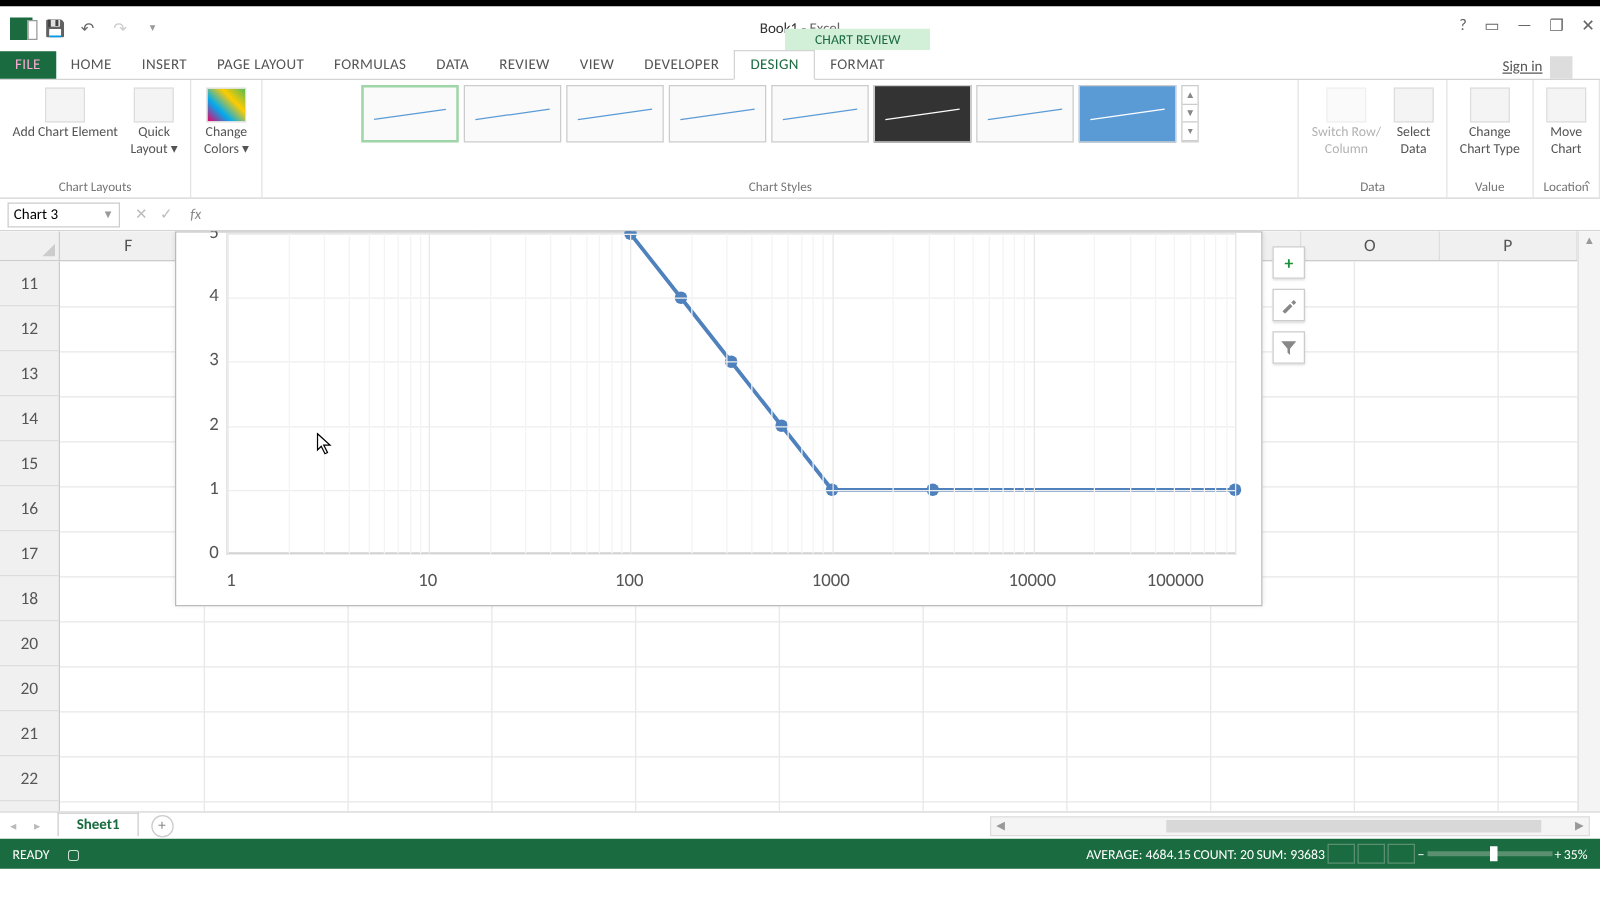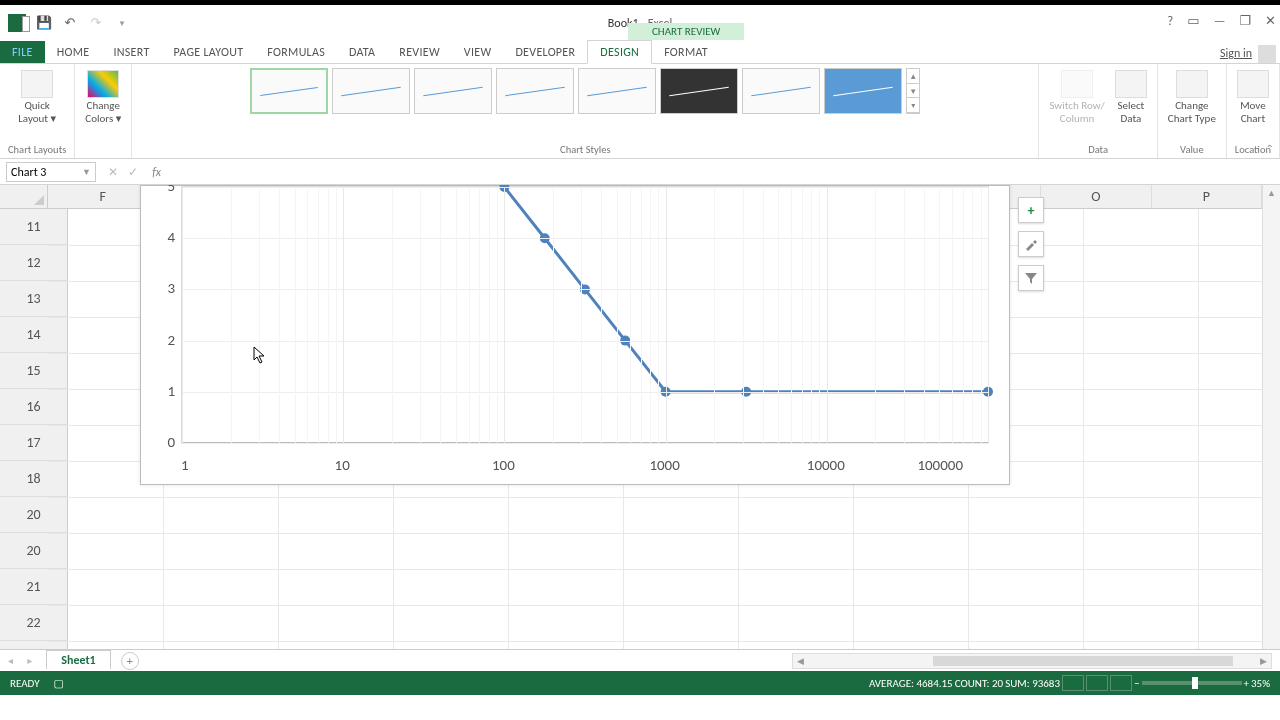--- a/index.html
+++ b/index.html
@@ -13,23 +13,23 @@
 .excel-ico::after { content: ''; position: absolute; right: -4px; top: 2px; width: 6px; height: 14px; background: #fff; border: 1px solid #999; }
 .title-center { position: absolute; left: 50%; transform: translateX(-50%); color: #666; }
 .title-center .bookname { color: #333; }
 .charttools { position: absolute; left: 628px; text-align: center; color: #1c6b40; font-size: 11px; background: #d2efd8; padding: 2px 24px; top: 18px; }
 .win-btns { position: absolute; right: 4px; top: 8px; display: flex; gap: 14px; color: #666; }
 .win-btns span { font-size: 13px; cursor: default; }
 
 
 .tabs { height: 24px; display: flex; align-items: flex-end; font-size: 12.5px; border-bottom: 1px solid #d4d4d4; }
 .tab { padding: 4px 12px; color: #555; text-transform: uppercase; letter-spacing: .3px; font-size: 12px; }
-.tab.file { background: #1a6b3f; color: #7dd3fc; }
+.tab.file { background: #1a6b3f; color: #f9a8d4; }
 .tab.active { background: #fff; color: #1a6b3f; border: 1px solid #d4d4d4; border-bottom: 1px solid #fff; margin-bottom: -1px; }
-.sign-in { margin-left: auto; padding-right: 4px; color: #555; font-size: 12px; text-decoration: underline; }
+.sign-in { margin-left: auto; padding-right: 22px; color: #555; font-size: 12px; text-decoration: underline; }
 .avatar { width: 18px; height: 18px; background: #ddd; display: inline-block; vertical-align: middle; margin-left: 6px; }
 
 
 .ribbon { height: 95px; background: #fff; border-bottom: 1px solid #d4d4d4; display: flex; font-size: 11px; color: #555; }
 .ribgroup { display: flex; flex-direction: column; align-items: center; justify-content: space-between; padding: 4px 8px 2px; border-right: 1px solid #e4e4e4; }
 .ribgroup-inner { display: flex; gap: 6px; align-items: flex-start; }
 .ribbtn { display: flex; flex-direction: column; align-items: center; gap: 2px; padding: 2px; text-align: center; line-height: 1.15; }
 .ribbtn-icon { width: 32px; height: 28px; background: #f4f4f4; border: 1px solid #ddd; }
 .ribgroup-label { font-size: 10.5px; color: #777; margin-top: auto; }
 .styles-strip { display: flex; gap: 4px; }
@@ -49,21 +49,21 @@
 .namebox .dd { color: #999; font-size: 9px; }
 .fbar-sep { width: 4px; }
 .fx-btns { display: flex; gap: 10px; padding: 0 8px; color: #bbb; font-size: 12px; }
 .fx-label { font-style: italic; color: #888; padding: 0 6px; }
 .formula-input { flex: 1; height: 20px; border: none; }
 
 
 .grid-area { position: relative; height: 464px; overflow: hidden; background: #fff; }
 .col-headers { position: absolute; left: 48px; top: 0; right: 18px; height: 24px; display: flex; background: #f0f0f0; border-bottom: 1px solid #ccc; }
 .col-h { width: 115px; text-align: center; font-size: 14px; color: #555; border-right: 1px solid #ddd; line-height: 24px; }
-.rowhdr-col { position: absolute; left: 0; top: 24px; width: 68px; bottom: 0; background: #f0f0f0; border-right: 1px solid #ccc; }
+.rowhdr-col { position: absolute; left: 0; top: 24px; width: 48px; bottom: 0; background: #f0f0f0; border-right: 1px solid #ccc; }
 .row-h { height: 36px; text-align: center; font-size: 14px; color: #555; border-bottom: 1px solid #ddd; line-height: 36px; }
 .selall { position: absolute; left: 0; top: 0; width: 48px; height: 24px; background: #f0f0f0; border-right: 1px solid #ccc; border-bottom: 1px solid #ccc; }
 .selall::after { content: ''; position: absolute; right: 3px; bottom: 3px; width: 0; height: 0; border-style: solid; border-width: 0 0 10px 10px; border-color: transparent transparent #ccc transparent; }
 .cells { position: absolute; left: 48px; top: 24px; right: 18px; bottom: 0; }
 .gridline-v { position: absolute; top: 0; bottom: 0; width: 1px; background: #e8e8e8; }
 .gridline-h { position: absolute; left: 0; right: 0; height: 1px; background: #e8e8e8; }
 .vscroll { position: absolute; right: 0; top: 0; bottom: 0; width: 18px; background: #f4f4f4; border-left: 1px solid #ddd; }
 .vscroll::before { content: '▲'; position: absolute; top: 2px; left: 4px; font-size: 9px; color: #999; }
 
 
@@ -137,20 +137,24 @@
   <div class="tab">VIEW</div>
   <div class="tab">DEVELOPER</div>
   <div class="tab active">DESIGN</div>
   <div class="tab">FORMAT</div>
   <div class="sign-in"><span>Sign in</span><span class="avatar"></span></div>
 </div>
 
 <div class="ribbon">
   <div class="ribgroup">
     <div class="ribgroup-inner">
+      <div class="ribbtn">
+          <div class="ribbtn-icon"></div>
+          <span style="white-space:pre-line;">Add Chart Element</span>
+        </div>
       <div class="ribbtn">
           <div class="ribbtn-icon"></div>
           <span>Quick<br>Layout ▾</span>
         </div>
     </div>
     <div class="ribgroup-label">Chart Layouts</div>
   </div>
   <div class="ribgroup">
     <div class="ribgroup-inner">
       <div class="ribbtn">

